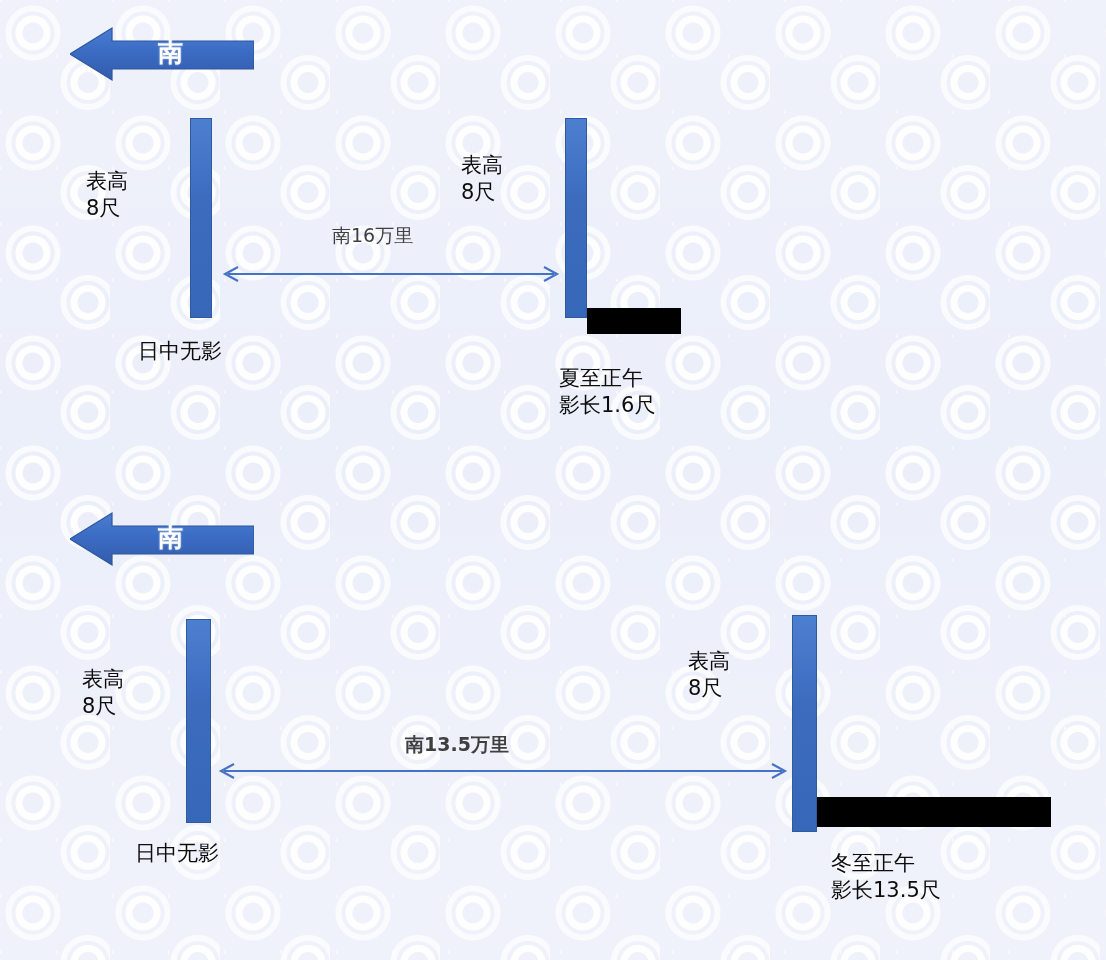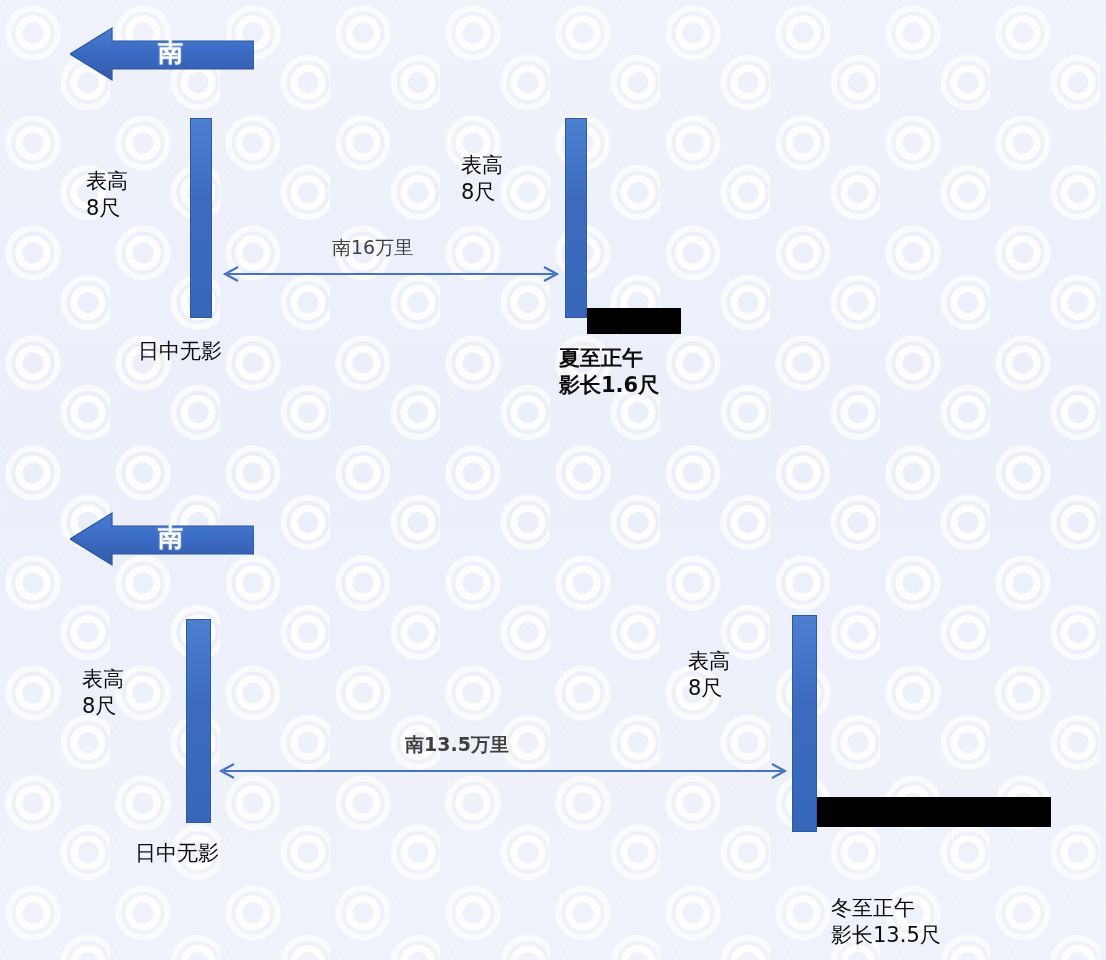--- a/index.html
+++ b/index.html
@@ -132,31 +132,31 @@
 
   <div class="note" style="left:138px; top:338px;">日中无影</div>
 
   <div class="gnomon" style="left:565px; top:118px; width:22px; height:200px;"></div>
 
   <div class="shadow-bar" style="left:587px; top:308px; width:94px; height:26px;"></div>
 
   <div class="note" style="left:461px; top:152px;">表高
 8尺</div>
 
-  <div class="note" style="left:559px; top:345px;font-weight:bold;">夏至正午
+  <div class="note" style="left:559px; top:365px;">夏至正午
 影长1.6尺</div>
 
   <div class="measure" style="left:218px; top:264px;">
     <svg width="346" height="20" viewBox="0 0 346 20">
       <line x1="10" y1="10" x2="336" y2="10" stroke="#4472c4" stroke-width="2.1"></line>
       <polyline points="20,3 7,10 20,17" fill="none" stroke="#4472c4" stroke-width="2.1"></polyline>
       <polyline points="326,3 339,10 326,17" fill="none" stroke="#4472c4" stroke-width="2.1"></polyline>
     </svg>
   </div>
-  <div class="measure-label" style="left:332px; top:236px;">南16万里</div>
+  <div class="measure-label" style="left:332px; top:224px;">南16万里</div>
 
   <div class="dir-arrow" style="left:70px; top:511px;">
     <svg width="184" height="56" viewBox="0 0 184 56">
       <defs>
         <linearGradient id="arrGradB" x1="0" y1="0" x2="0" y2="1">
           <stop offset="0%" stop-color="#4a7ed1"></stop>
           <stop offset="45%" stop-color="#3b6cc4"></stop>
           <stop offset="100%" stop-color="#325cab"></stop>
         </linearGradient>
       </defs>
@@ -172,21 +172,21 @@
 
   <div class="note" style="left:135px; top:840px;">日中无影</div>
 
   <div class="gnomon" style="left:792px; top:615px; width:25px; height:217px;"></div>
 
   <div class="shadow-bar" style="left:817px; top:797px; width:234px; height:30px;"></div>
 
   <div class="note" style="left:688px; top:648px;">表高
 8尺</div>
 
-  <div class="note" style="left:831px; top:850px;margin-top:45px;">冬至正午
+  <div class="note" style="left:831px; top:850px;">冬至正午
 影长13.5尺</div>
 
   <div class="measure" style="left:214px; top:761px;">
     <svg width="578" height="20" viewBox="0 0 578 20">
       <line x1="10" y1="10" x2="568" y2="10" stroke="#4472c4" stroke-width="2.1"></line>
       <polyline points="20,3 7,10 20,17" fill="none" stroke="#4472c4" stroke-width="2.1"></polyline>
       <polyline points="558,3 571,10 558,17" fill="none" stroke="#4472c4" stroke-width="2.1"></polyline>
     </svg>
   </div>
   <div class="measure-label" style="left:405px; top:733px;font-weight:bold;">南13.5万里</div>

